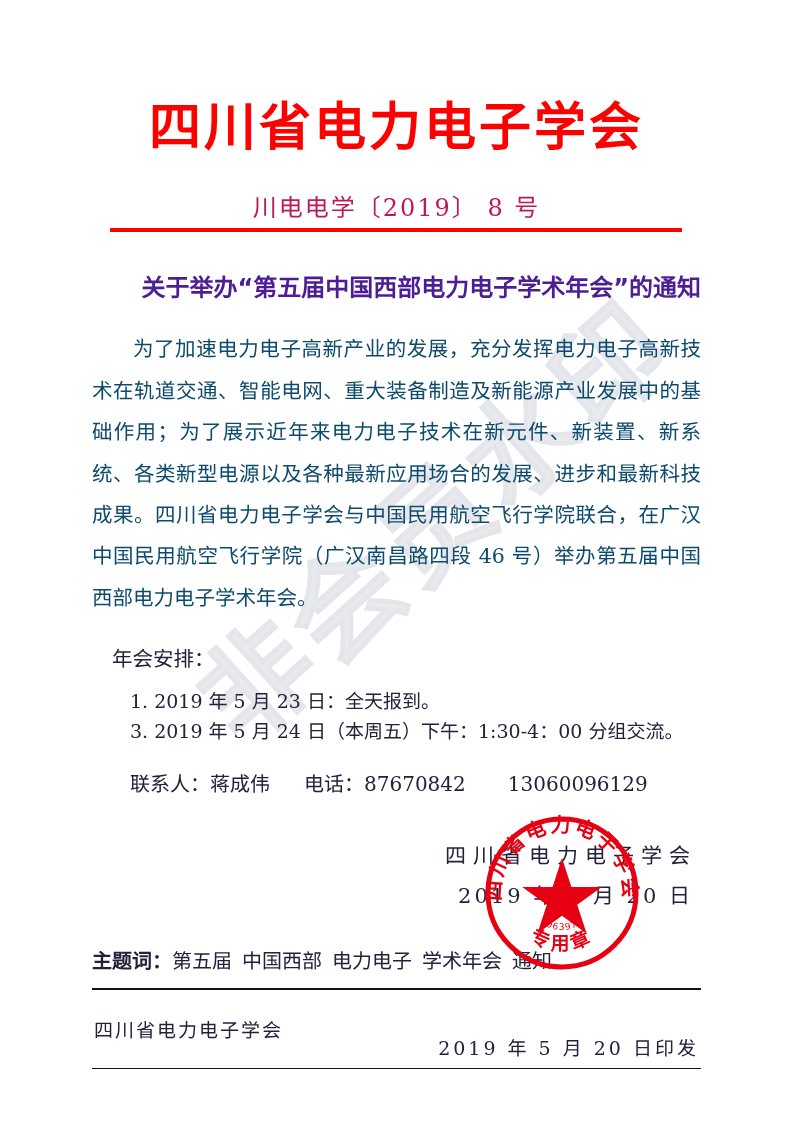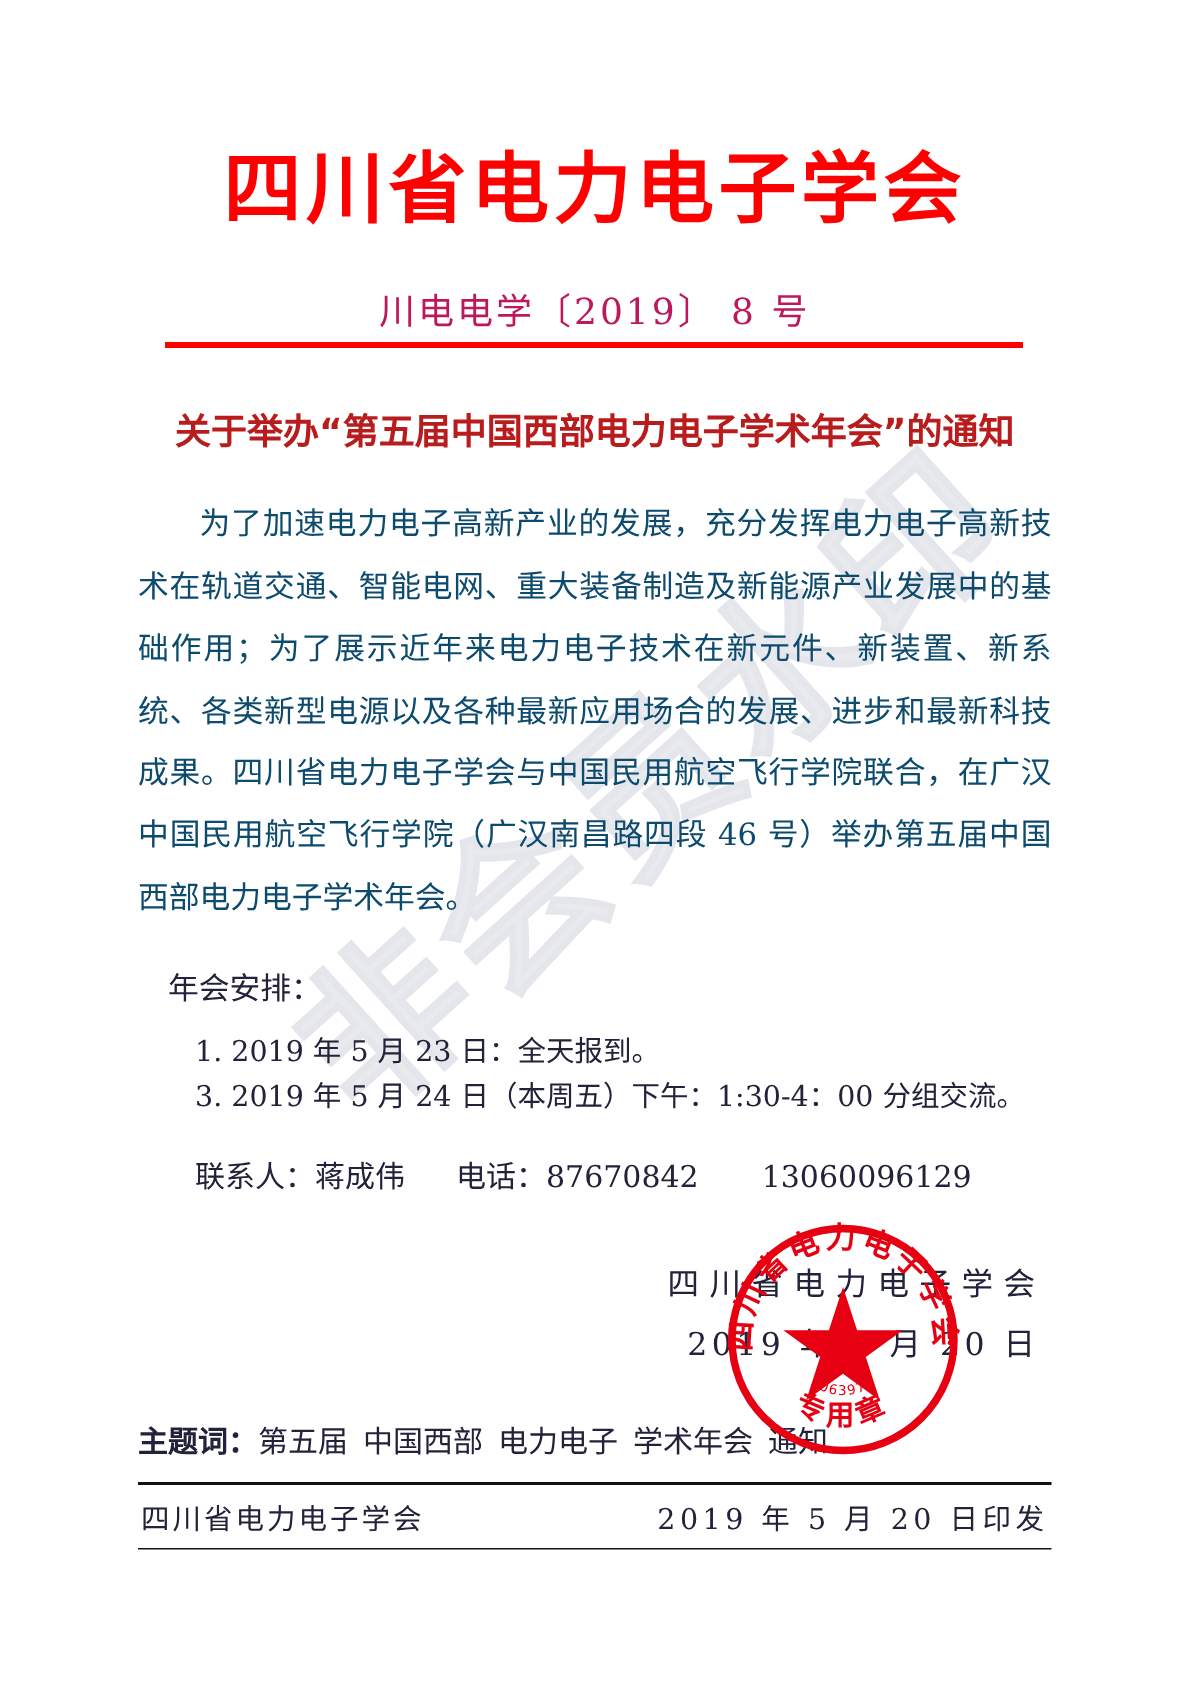--- a/index.html
+++ b/index.html
@@ -82,25 +82,25 @@
   }
 
   
   .doc-body {
     position: relative;
     z-index: 2;
     padding: 0 92px;
   }
   .notice-title {
     margin: 45px 0 0 0;
-    text-align: center;
+    text-align: right;
     font-size: 24px;
     font-weight: bold;
     letter-spacing: 0px;
-    color: #b91c1c;
+    color: #4c1d95;
     font-family: "DejaVu Sans", "Liberation Sans", sans-serif;
   }
   .para {
     margin: 26px 0 0 0;
     font-size: 20.5px;
     line-height: 2.02;
     text-indent: 2em;
     text-align: justify;
     color: #0c4a6e;
   }
@@ -192,21 +192,21 @@
   .rule-black.thin { height: 1.5px; }
   .footer-row {
     display: flex;
     justify-content: space-between;
     align-items: center;
     padding: 7px 2px 8px 2px;
     font-size: 19px;
     letter-spacing: 2px;
     color: #22223a;
   }
-  .footer-date { letter-spacing: 3px; }
+  .footer-date { letter-spacing: 3px; margin-top: 36px; }
 </style>
 </head>
 <body>
 
 <div class="page">
 
   <div class="watermark">
     <div class="watermark-text">非会员水印</div>
   </div>
 

